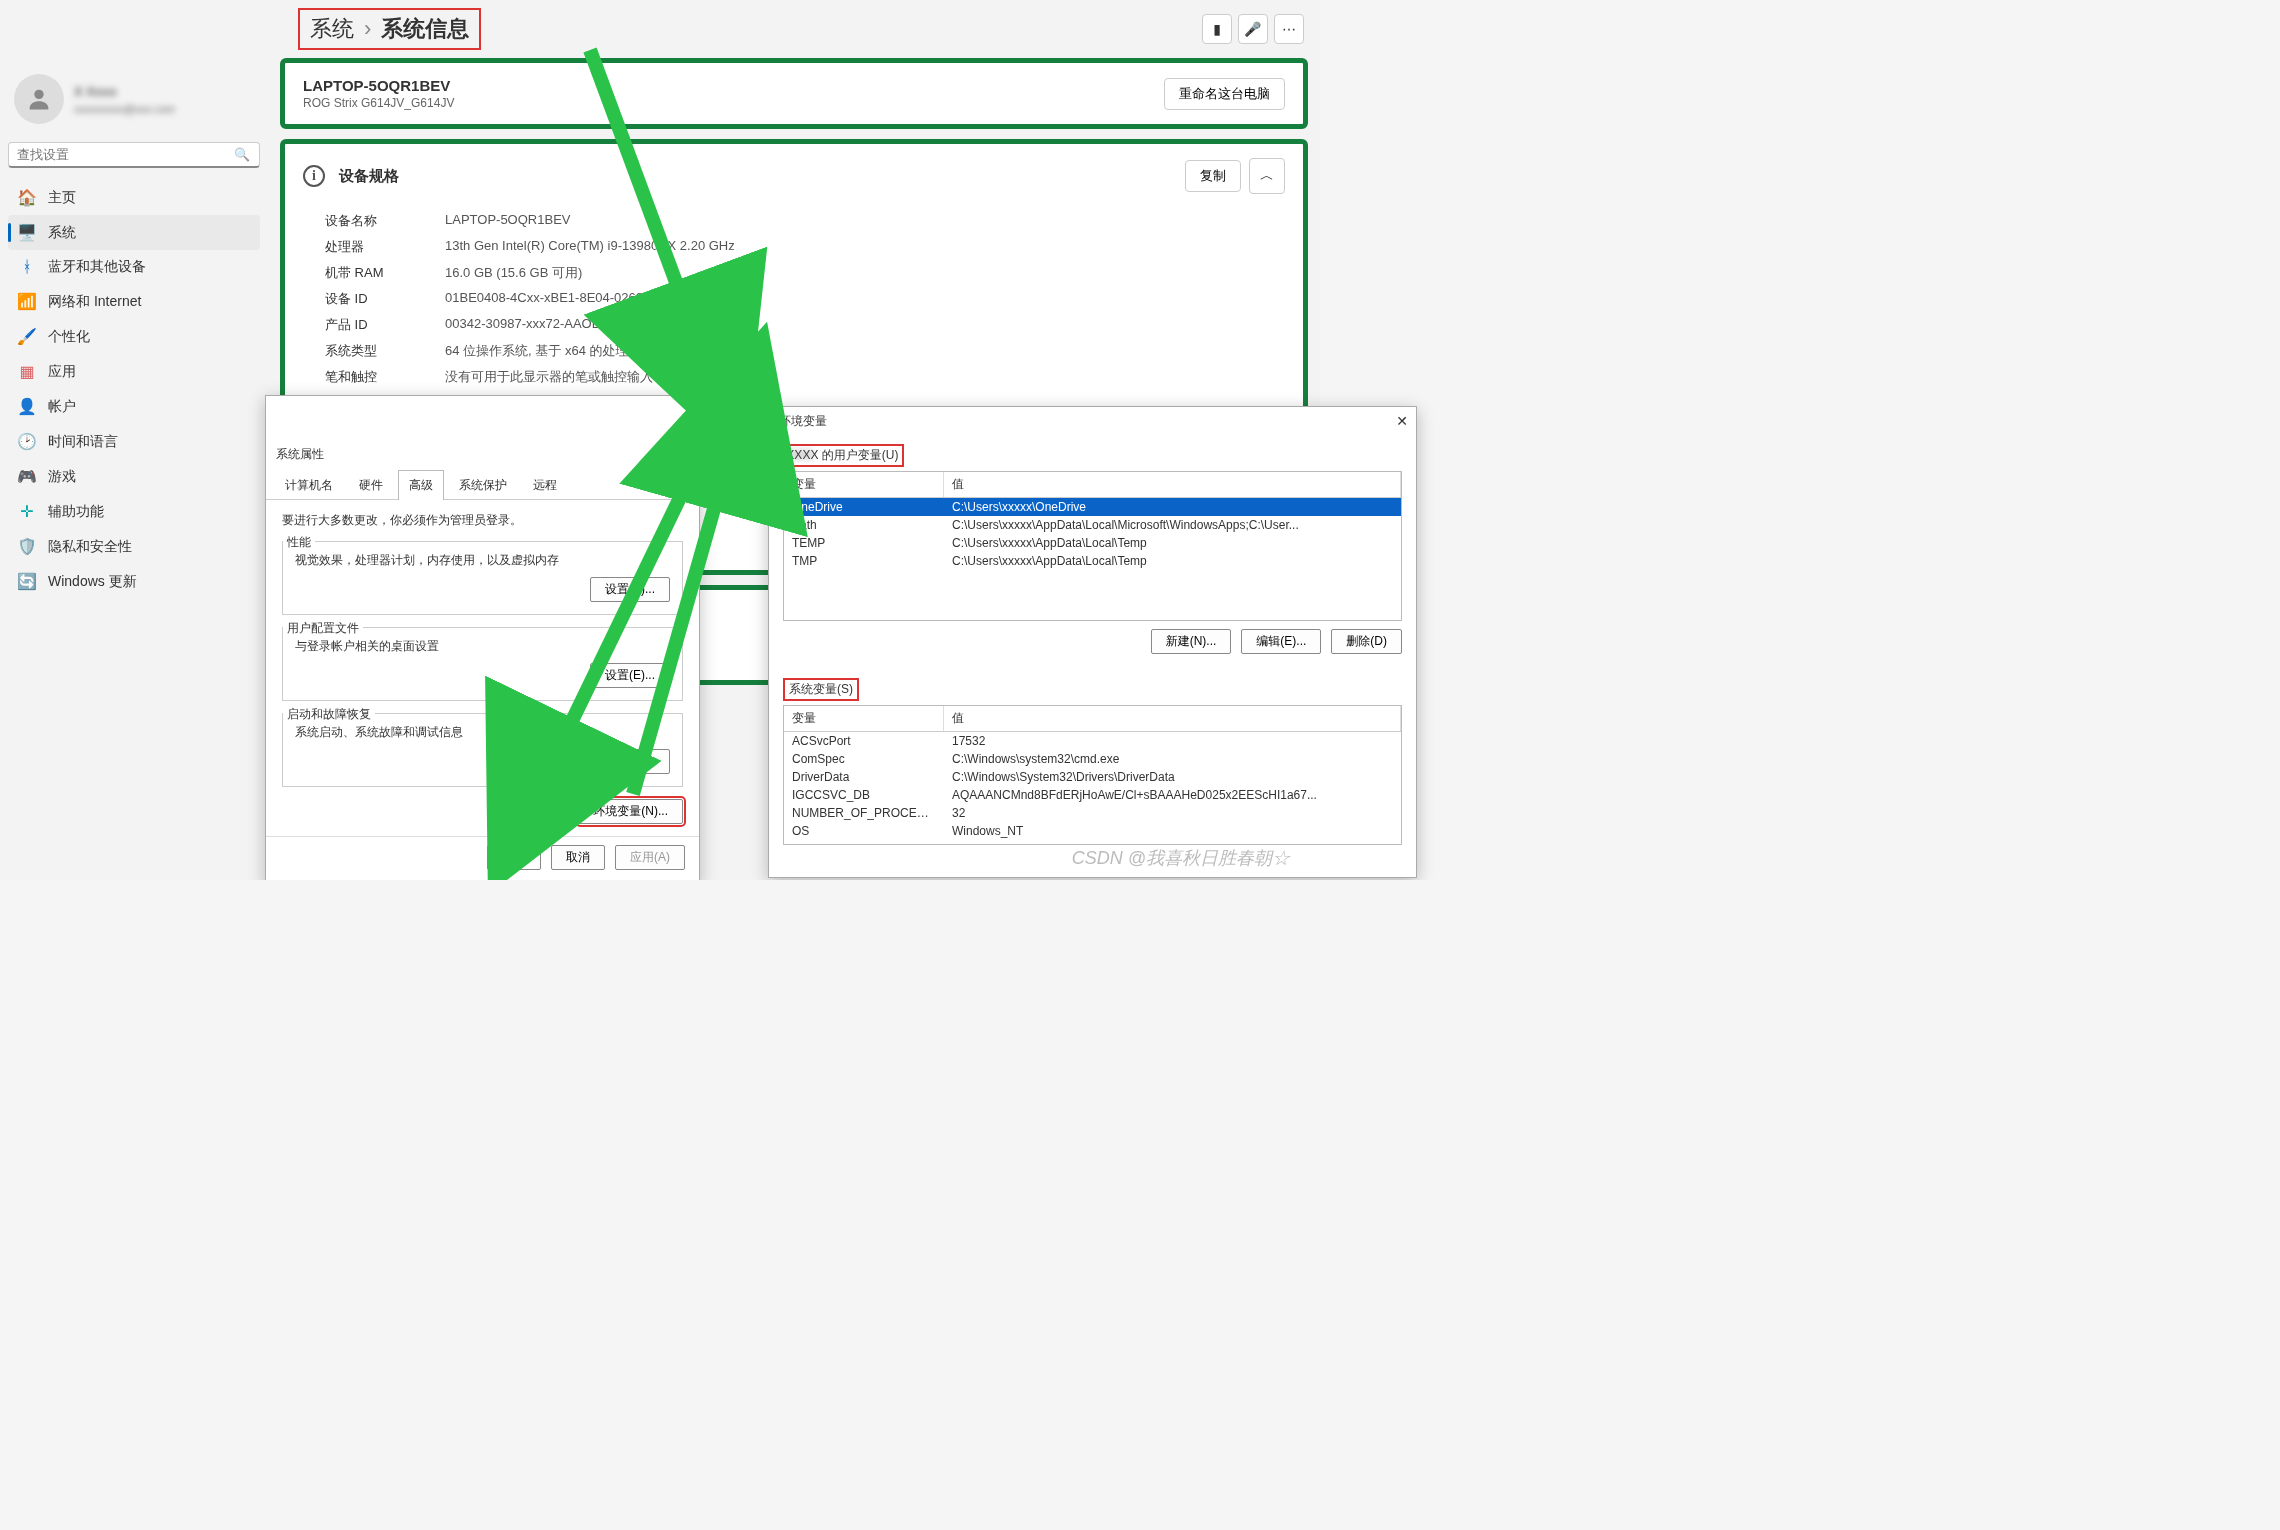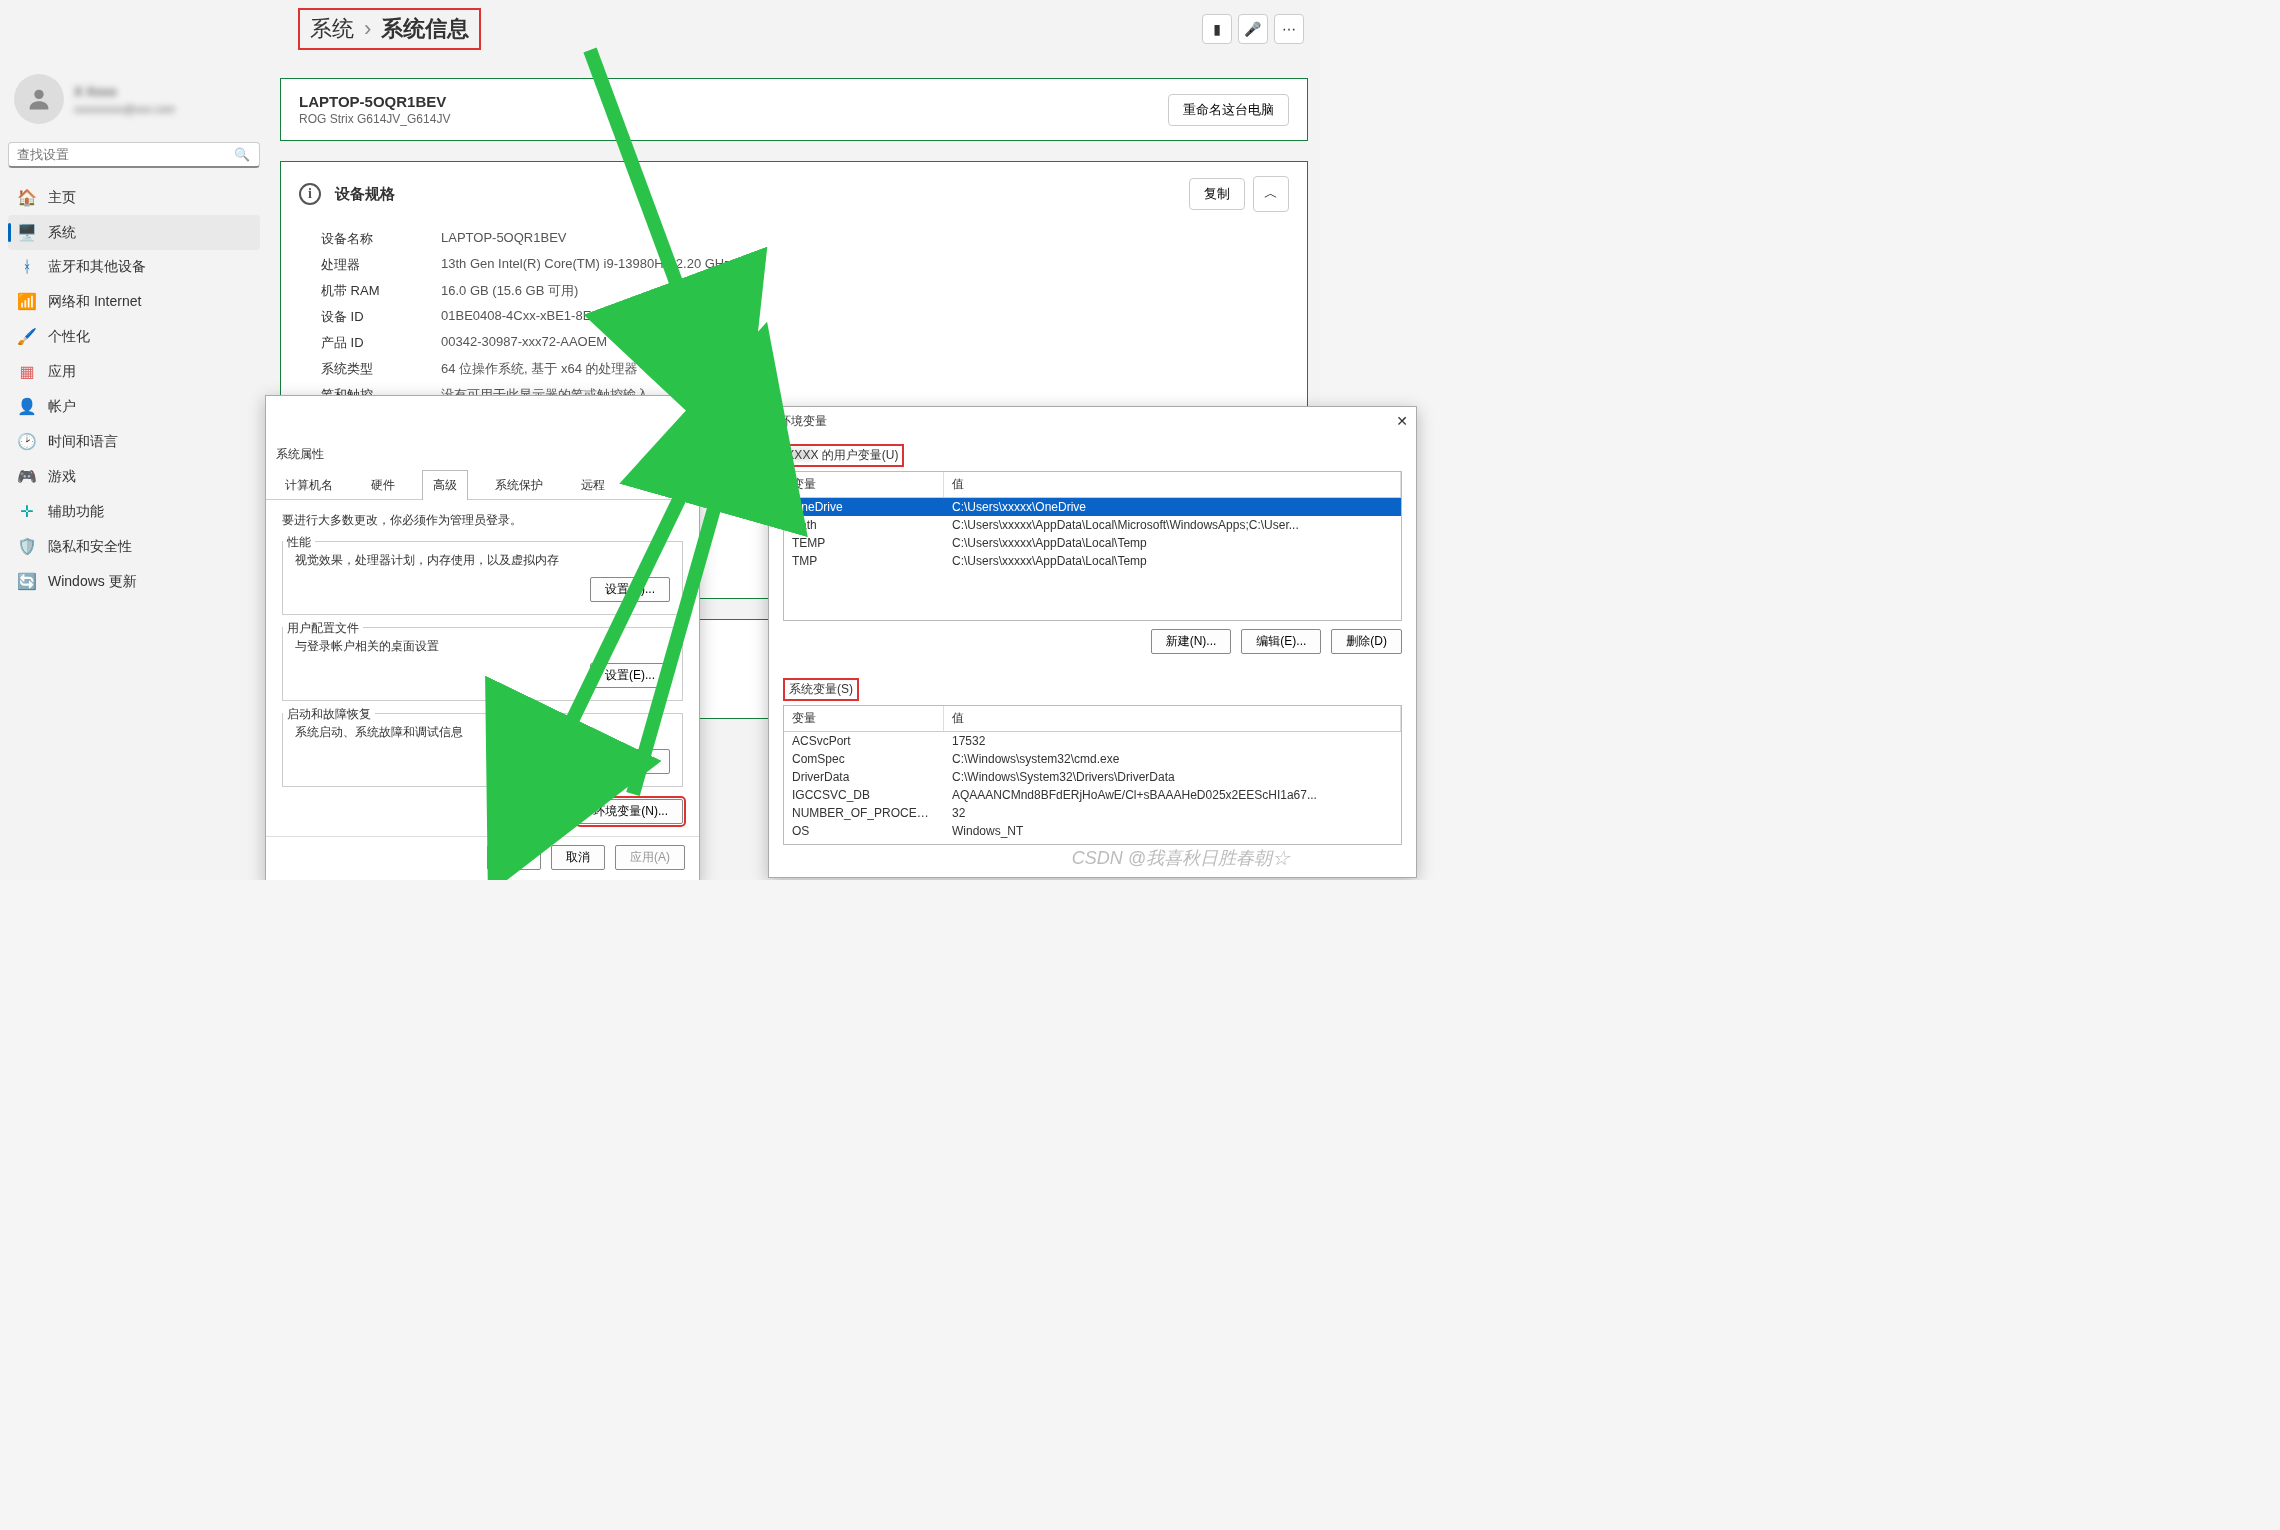--- a/index.html
+++ b/index.html
@@ -17,40 +17,40 @@
 .avatar svg{fill:#888;}
 .user-info { display:flex; flex-direction:column; gap:4px;}
 .blur { filter: blur(3px); color:#666; }
 .search-box { display:flex; align-items:center; background:#fff; border:1px solid #ccc; border-radius:4px; padding:4px 8px; margin:4px 0 12px; border-bottom:2px solid #888;}
 .search-box input { border:none; flex:1; outline:none; font-size:13px; }
 .nav-item { display:flex; align-items:center; gap:12px; padding:8px 10px; border-radius:4px; cursor:pointer; font-size:14px;}
 .nav-item.active { background:#e9e9e9; position:relative; }
 .nav-item.active::before { content:""; position:absolute; left:0; top:8px; bottom:8px; width:3px; background:#0067c0; border-radius:2px;}
 .nav-icon { width:18px; display:flex; justify-content:center; font-size:16px;}
 .content { flex:1; padding: 0 12px; overflow:auto; }
-.card { background:#fff; border:1px solid #15803d; border-radius:0; margin-bottom:10px;margin-top:20px; }
+.card { background:#fff; border:5px solid #15803d; border-radius:6px; margin-bottom:10px; }
 .card-header { display:flex; align-items:center; padding:14px 18px; gap:14px; }
 .card-title { font-size:15px; font-weight:600;}
 .card-sub { font-size:12px; color:#666; margin-top:2px;}
 .card-actions { margin-left:auto; display:flex; gap:8px; align-items:center;}
 .btn { background:#fff; border:1px solid #ccc; border-radius:4px; padding:6px 14px; cursor:pointer; font-size:13px;}
 .spec-row { display:flex; padding:4px 0; }
 .spec-label { width:120px; color:#333; }
 .spec-val { color:#555; }
 .spec-block { padding:0 40px 14px; }
 .expand-chev { border:1px solid #ccc; border-radius:4px; width:36px; height:36px; display:flex;align-items:center;justify-content:center; font-size:14px; cursor:pointer;}
 .links-row { padding:14px 18px; display:flex; gap:24px; align-items:center; font-size:13px;}
 .link { color:#0067c0; cursor:pointer; }
 .link.boxed { border:2px solid #d33; padding:3px 8px;}
 
 .dialog { position:absolute; background:#fff; border:1px solid #aaa; box-shadow:0 4px 16px rgba(0,0,0,.25); }
 .dlg-sysprop { left:265px; top:395px; width:435px; height:490px; }
 .dlg-title { padding:6px 10px; font-size:12px; display:flex; justify-content:space-between;margin-top:44px; }
 .dlg-close { cursor:pointer; color:#555; font-size:14px;}
-.tabs { display:flex; border-bottom:1px solid #ccc; padding:0 8px; font-size:12px; gap:16px;}
+.tabs { display:flex; border-bottom:1px solid #ccc; padding:0 8px; font-size:12px; gap:4px;}
 .tab { padding:6px 10px; cursor:pointer; border:1px solid transparent; border-bottom:none; position:relative; top:1px;}
 .tab.active { border-color:#bbb; background:#fff; }
 .dlg-body { padding:12px 16px; font-size:12px; }
 .groupbox { border:1px solid #ccc; padding:10px 12px 12px; margin:12px 0; position:relative;}
 .groupbox .gtitle { position:absolute; top:-8px; left:0; background:#fff; padding:0 4px; font-size:12px;}
 .gb-row { display:flex; justify-content:flex-end; margin-top:8px;}
 .sbtn { border:1px solid #888; background:#fdfdfd; padding:3px 14px; font-size:12px; cursor:pointer; border-radius:2px;}
 .sbtn.boxed { outline:2px solid #d33; outline-offset:1px;}
 .dlg-footer { display:flex; gap:10px; justify-content:flex-end; padding:8px 14px; border-top:1px solid #ddd;}
 .dlg-env { left:768px; top:406px; width:649px; height:472px; }

